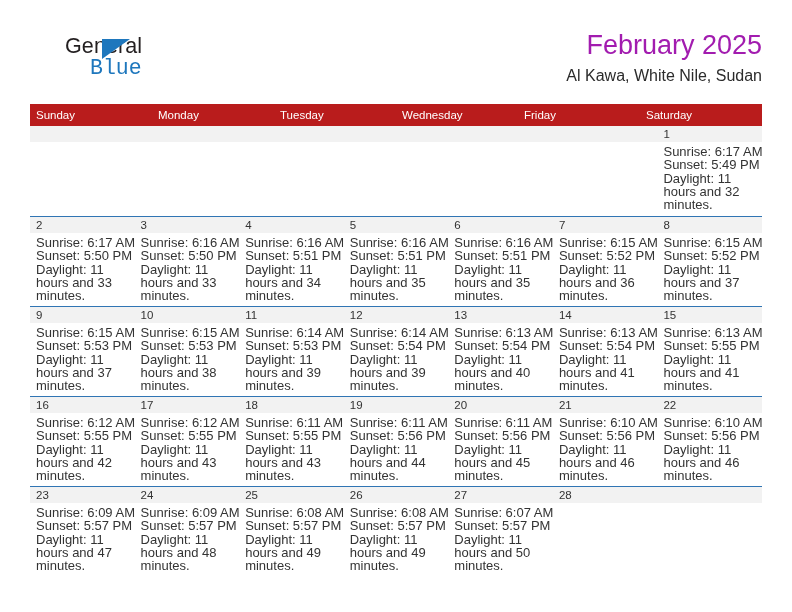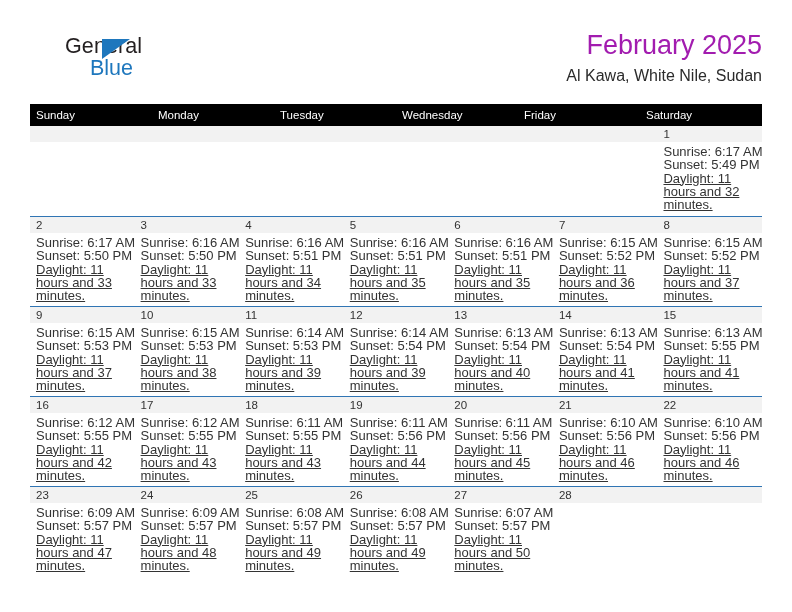--- a/index.html
+++ b/index.html
@@ -54,21 +54,21 @@
     height: 0;
     border-left: 28px solid #1e77bd;
     border-bottom: 20px solid transparent;
   }
   .logo-blue {
     position: absolute;
     left: 60px;
     top: 24px;
     font-size: 21.5px;
     color: #1e77bd;
-    font-family: Liberation Sans, sans-serif;
+    font-family: Liberation Mono, monospace;
   }
 
   .title-block {
     position: absolute;
     right: 0;
     top: 0;
     text-align: right;
   }
   .cal-title {
     font-size: 27px;
@@ -86,21 +86,21 @@
 
   
   .calendar {
     position: absolute;
     left: 30px;
     top: 104px;
     width: 732px;
   }
   .weekday-row {
     display: flex;
-    background: #000000;
+    background: #b91c1c;
     height: 22px;
   }
   .weekday {
     flex: 1 1 0;
     color: #ffffff;
     font-size: 11.5px;
     line-height: 22px;
     padding-left: 6px;
     box-sizing: border-box;
     white-space: nowrap;
@@ -139,21 +139,20 @@
     padding: 3px 6px 0 6px;
     font-size: 13px;
     line-height: 13.3px;
     color: #333333;
   }
   .day-info div {
     white-space: nowrap;
   }
   .day-info .daylight {
     white-space: normal;
-    text-decoration: underline;
   }
 </style>
 </head>
 <body>
 
 <div class="page">
 
   <div class="header">
 
     <div class="logo">

